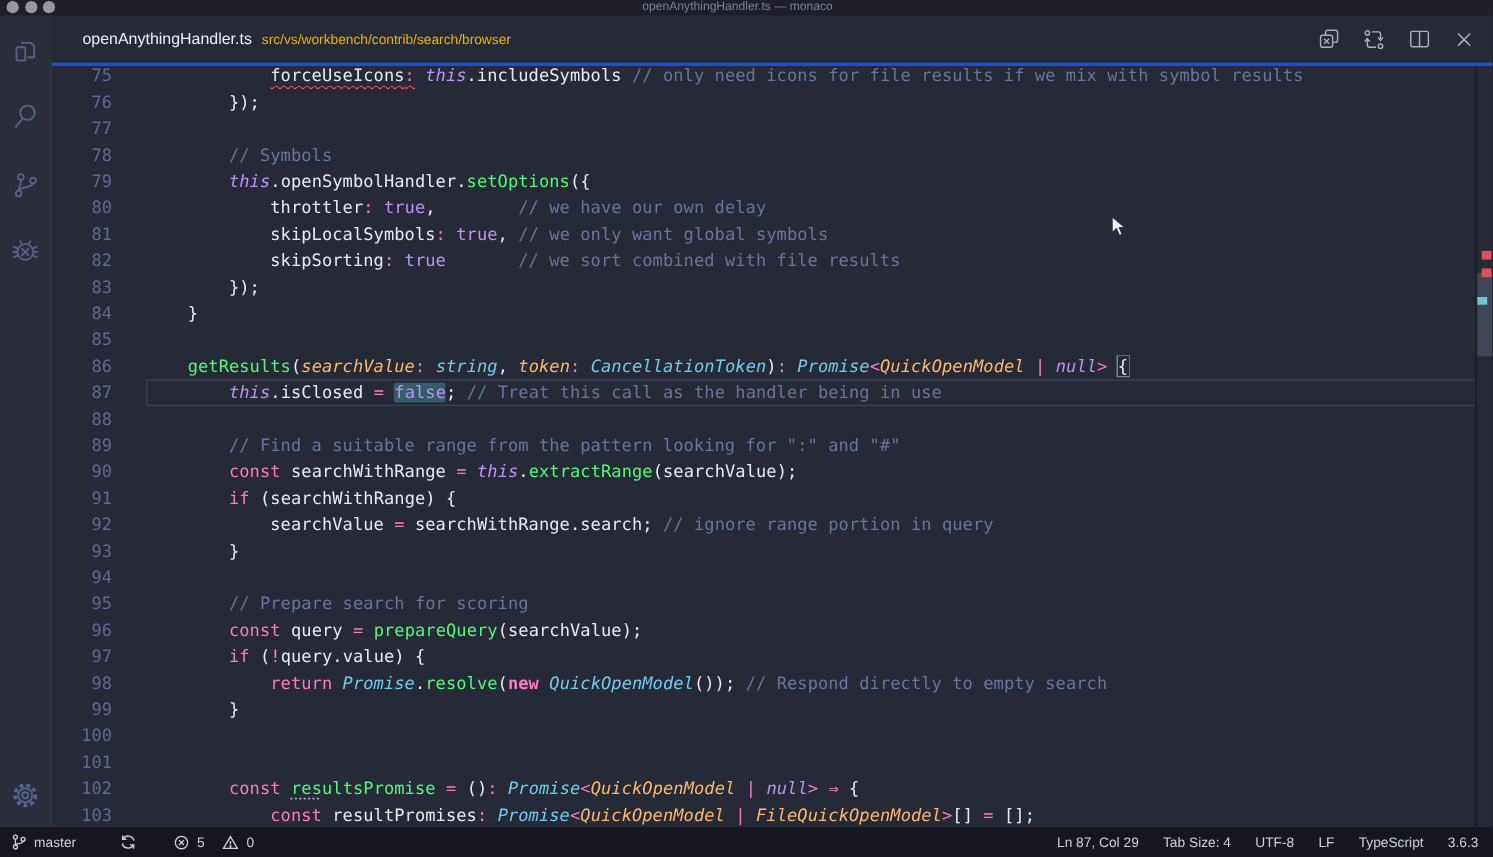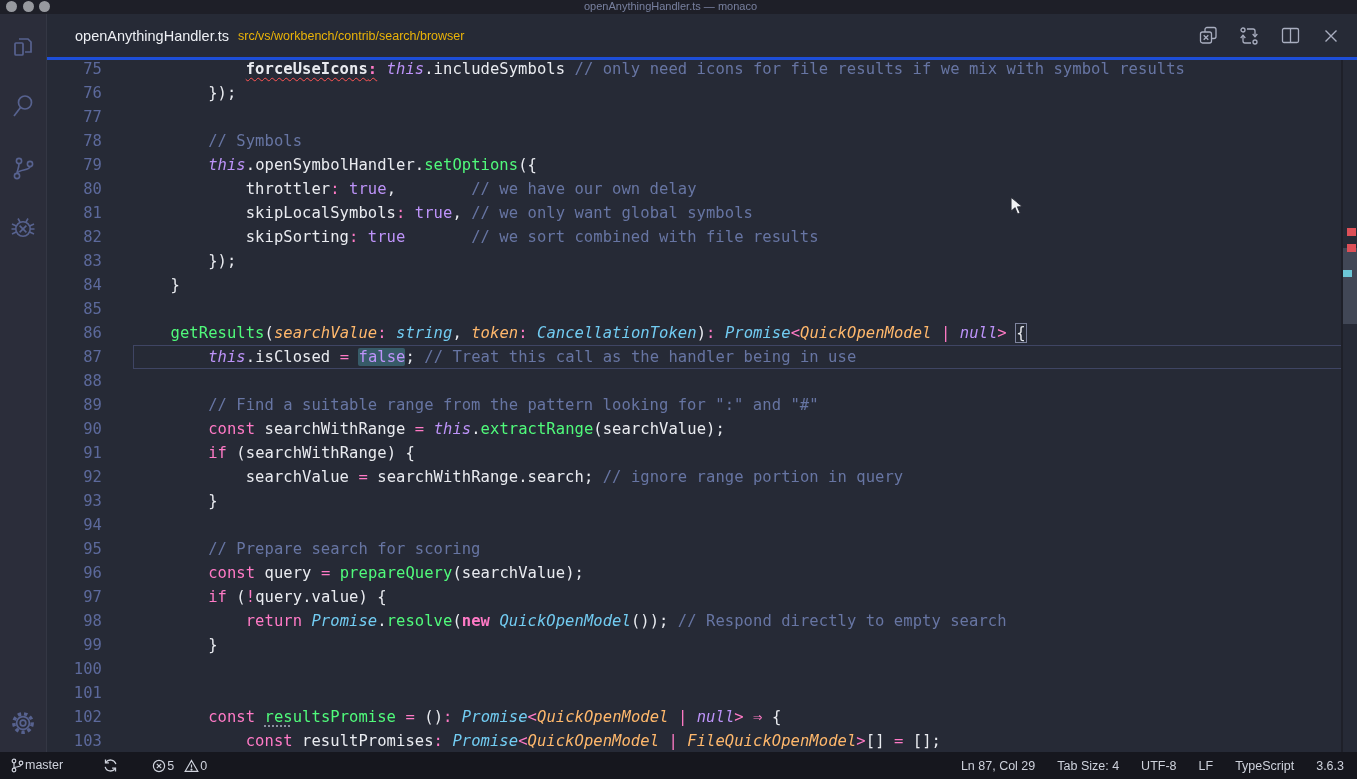--- a/index.html
+++ b/index.html
@@ -29,37 +29,37 @@
   .row{display:flex;height:24px;line-height:24px;white-space:pre;
        font-family:"DejaVu Sans Mono",monospace;font-size:15.5px;letter-spacing:0.06px;}
   .ln{width:55px;flex:none;text-align:right;color:#5c699b;}
   .ct{margin-left:31px;}
   .fg{color:#e9ebf0}.pink{color:#ff7ac6}.purple{color:#bd93f9}
   .purple-i{color:#bd93f9;font-style:italic}
   .cyan-i{color:#72ccf2;font-style:italic}
   .orange-i{color:#ffb86c;font-style:italic}
   .green{color:#50fa7b}.comment{color:#6775a3}.ws{color:#e9ebf0}
   .b{font-weight:bold}
-  .sq{text-decoration:underline wavy #ff5555;text-decoration-thickness:1px;text-underline-offset:3px;font-weight:bold;}
+  .sq{text-decoration:underline wavy #ff5555;text-decoration-thickness:1px;text-underline-offset:3px;}
   .sel{background:rgba(88,182,198,.35);border-radius:2px;margin-top:48px;}
   .bm{box-shadow:0 0 0 1px #7e849e;}
   .hint{text-decoration:underline dotted #aab0c0;text-underline-offset:4px;}
   .curline{position:absolute;left:86px;top:287px;width:1210px;height:24px;
            border:1px solid #3f4564;box-sizing:border-box;pointer-events:none;}
   
   .ruler{position:absolute;right:0;top:0;bottom:0;width:14px;border-left:2px solid #1e2029;}
   .thumb{position:absolute;left:0;right:0;top:190px;height:76px;background:rgba(140,150,172,.27);}
   .mk-err{position:absolute;right:1px;width:9px;height:8px;background:#dd5058;}
   .mk-err.e1{top:170px}.mk-err.e2{top:186px}
   .mk-sel{position:absolute;left:0;width:9px;height:7px;top:212px;background:#6cc6d6;}
   
   .statusbar{position:absolute;left:0;right:0;bottom:0;height:27px;background:#16171e;z-index:30;
              display:flex;align-items:center;font-size:12.5px;color:#ced2dc;}
   .sb-left{display:flex;align-items:center;margin-left:10px;}
-  .sb-item{display:flex;gap:1px;}
+  .sb-item{display:flex;align-items:center;gap:7px;}
   .sb-ic{display:flex;align-items:center;color:#ced2dc;}
   .sb-right{position:absolute;right:13px;display:flex;align-items:center;gap:22px;}
   
   .cursor{position:absolute;left:1010px;top:196px;z-index:50;pointer-events:none;}
   svg{display:block}
 </style>
 </head>
 <body>
 
 <div class="window">

